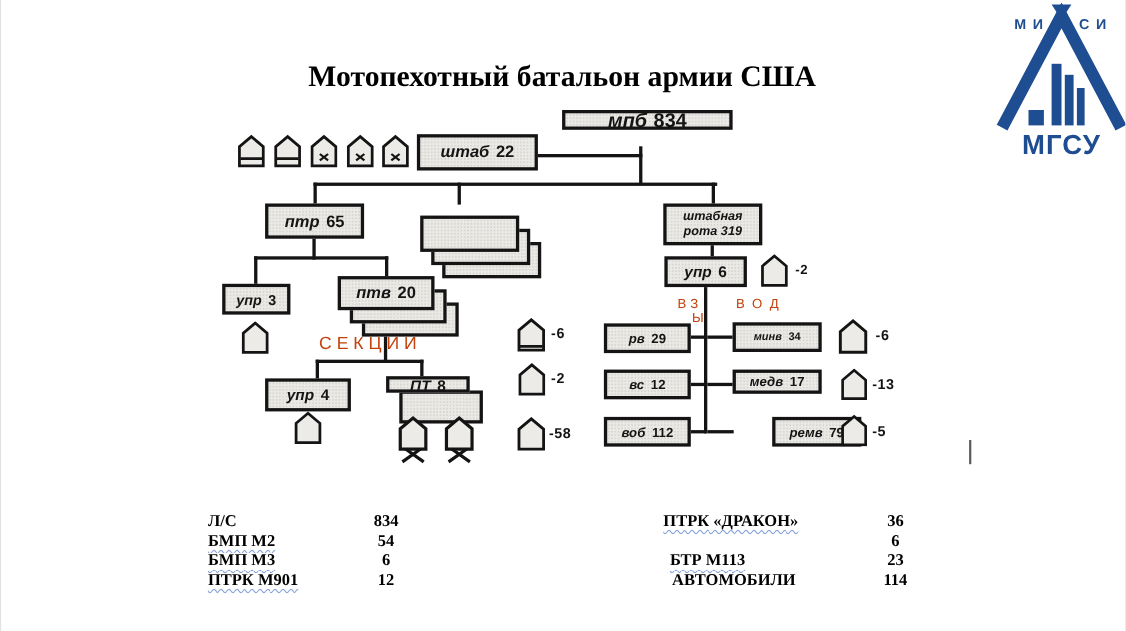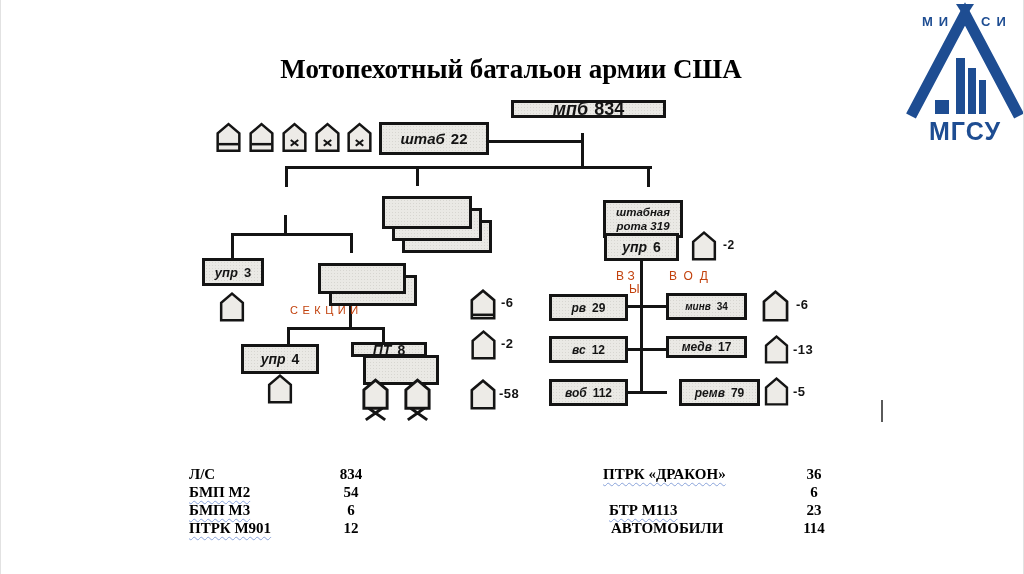--- a/index.html
+++ b/index.html
@@ -22,21 +22,21 @@
   .bd { margin-left:6px; font-style:normal; }
   .box2 { flex-direction:column; line-height:1.25; font-style:italic; }
 
   
   .pent { position:absolute; }
   .pent polygon { fill:#edebe7; stroke:#141414; stroke-width:3; }
   .pent .mk { stroke:#141414; fill:none; }
 
   .cnt { position:absolute; font-weight:700; font-size:13px; color:#141414; letter-spacing:.5px; }
   .lbl { position:absolute; font-weight:400; color:#c2410c;text-align:right; }
-  .sekcii { font-size:11px; letter-spacing:4.5px; }
+  .sekcii { font-size:16px; letter-spacing:4.5px; }
   .vz  { font-size:12px; letter-spacing:4px; }
   .vod { font-size:12px; letter-spacing:7px; }
 
   .caret { position:absolute; left:880px; top:400px; width:2px; height:22px; background:#5a5a5a; }
 
   
   .srow { position:absolute; font-family:"Liberation Serif",serif; font-weight:700; font-size:15px;
           color:#000; white-space:nowrap; }
   .shead { position:absolute; font-family:"Liberation Serif",serif; font-weight:700; font-size:16px;
            color:#000; text-align:center; }
@@ -99,32 +99,40 @@
   <div class="box" style="left:362px;top:355px;width:76px;height:30px"></div>
 
   <div class="box" style="left:510px;top:100px;width:155px;height:18px;font-size:18px">
     <span class="bn">мпб</span>
       <span class="bd">834</span>
   </div>
   <div class="box" style="left:378px;top:122px;width:110px;height:33px;font-size:15px">
     <span class="bn">штаб</span>
       <span class="bd">22</span>
   </div>
-  <div class="box box2" style="left:602px;top:200px;width:80px;height:38px;font-size:11.5px">
+  <div class="box" style="left:240px;top:185px;width:90px;height:32px;font-size:15px">
+    <span class="bn">птр</span>
+      <span class="bd">65</span>
+  </div>
+  <div class="box box2" style="left:602px;top:185px;width:90px;height:38px;font-size:11.5px">
     <span>штабная</span>
     <span>рота 319</span>
   </div>
   <div class="box" style="left:603px;top:233px;width:75px;height:28px;font-size:14px">
     <span class="bn">упр</span>
       <span class="bd">6</span>
   </div>
   <div class="box" style="left:201px;top:258px;width:62px;height:28px;font-size:13px">
     <span class="bn">упр</span>
       <span class="bd">3</span>
   </div>
+  <div class="box" style="left:306px;top:251px;width:88px;height:31px;font-size:15px">
+    <span class="bn">птв</span>
+      <span class="bd">20</span>
+  </div>
   <div class="box" style="left:240px;top:344px;width:78px;height:30px;font-size:14px">
     <span class="bn">упр</span>
       <span class="bd">4</span>
   </div>
   <div class="box" style="left:350px;top:342px;width:76px;height:15px;font-size:14px">
     <span class="bn">ПТ</span>
       <span class="bd">8</span>
   </div>
   <div class="box" style="left:548px;top:294px;width:79px;height:27px;font-size:12px">
     <span class="bn">рв</span>
@@ -139,21 +147,21 @@
       <span class="bd">112</span>
   </div>
   <div class="box" style="left:665px;top:293px;width:81px;height:27px;font-size:10px">
     <span class="bn">минв</span>
       <span class="bd">34</span>
   </div>
   <div class="box" style="left:665px;top:336px;width:81px;height:22px;font-size:12px">
     <span class="bn">медв</span>
       <span class="bd">17</span>
   </div>
-  <div class="box" style="left:678px;top:379px;width:81px;height:27px;font-size:12px">
+  <div class="box" style="left:701px;top:379px;width:81px;height:27px;font-size:12px">
     <span class="bn">ремв</span>
       <span class="bd">79</span>
   </div>
 
   <svg class="pent" style="left:215px;top:122px" width="25" height="31" viewBox="0 0 30 36">
       <polygon points="2,34 2,13 15,2 28,13 28,34"></polygon>
       <path class="mk" d="M3 26 H27" stroke-width="3"></path>
     </svg>
   <svg class="pent" style="left:248px;top:122px" width="25" height="31" viewBox="0 0 30 36">
       <polygon points="2,34 2,13 15,2 28,13 28,34"></polygon>

